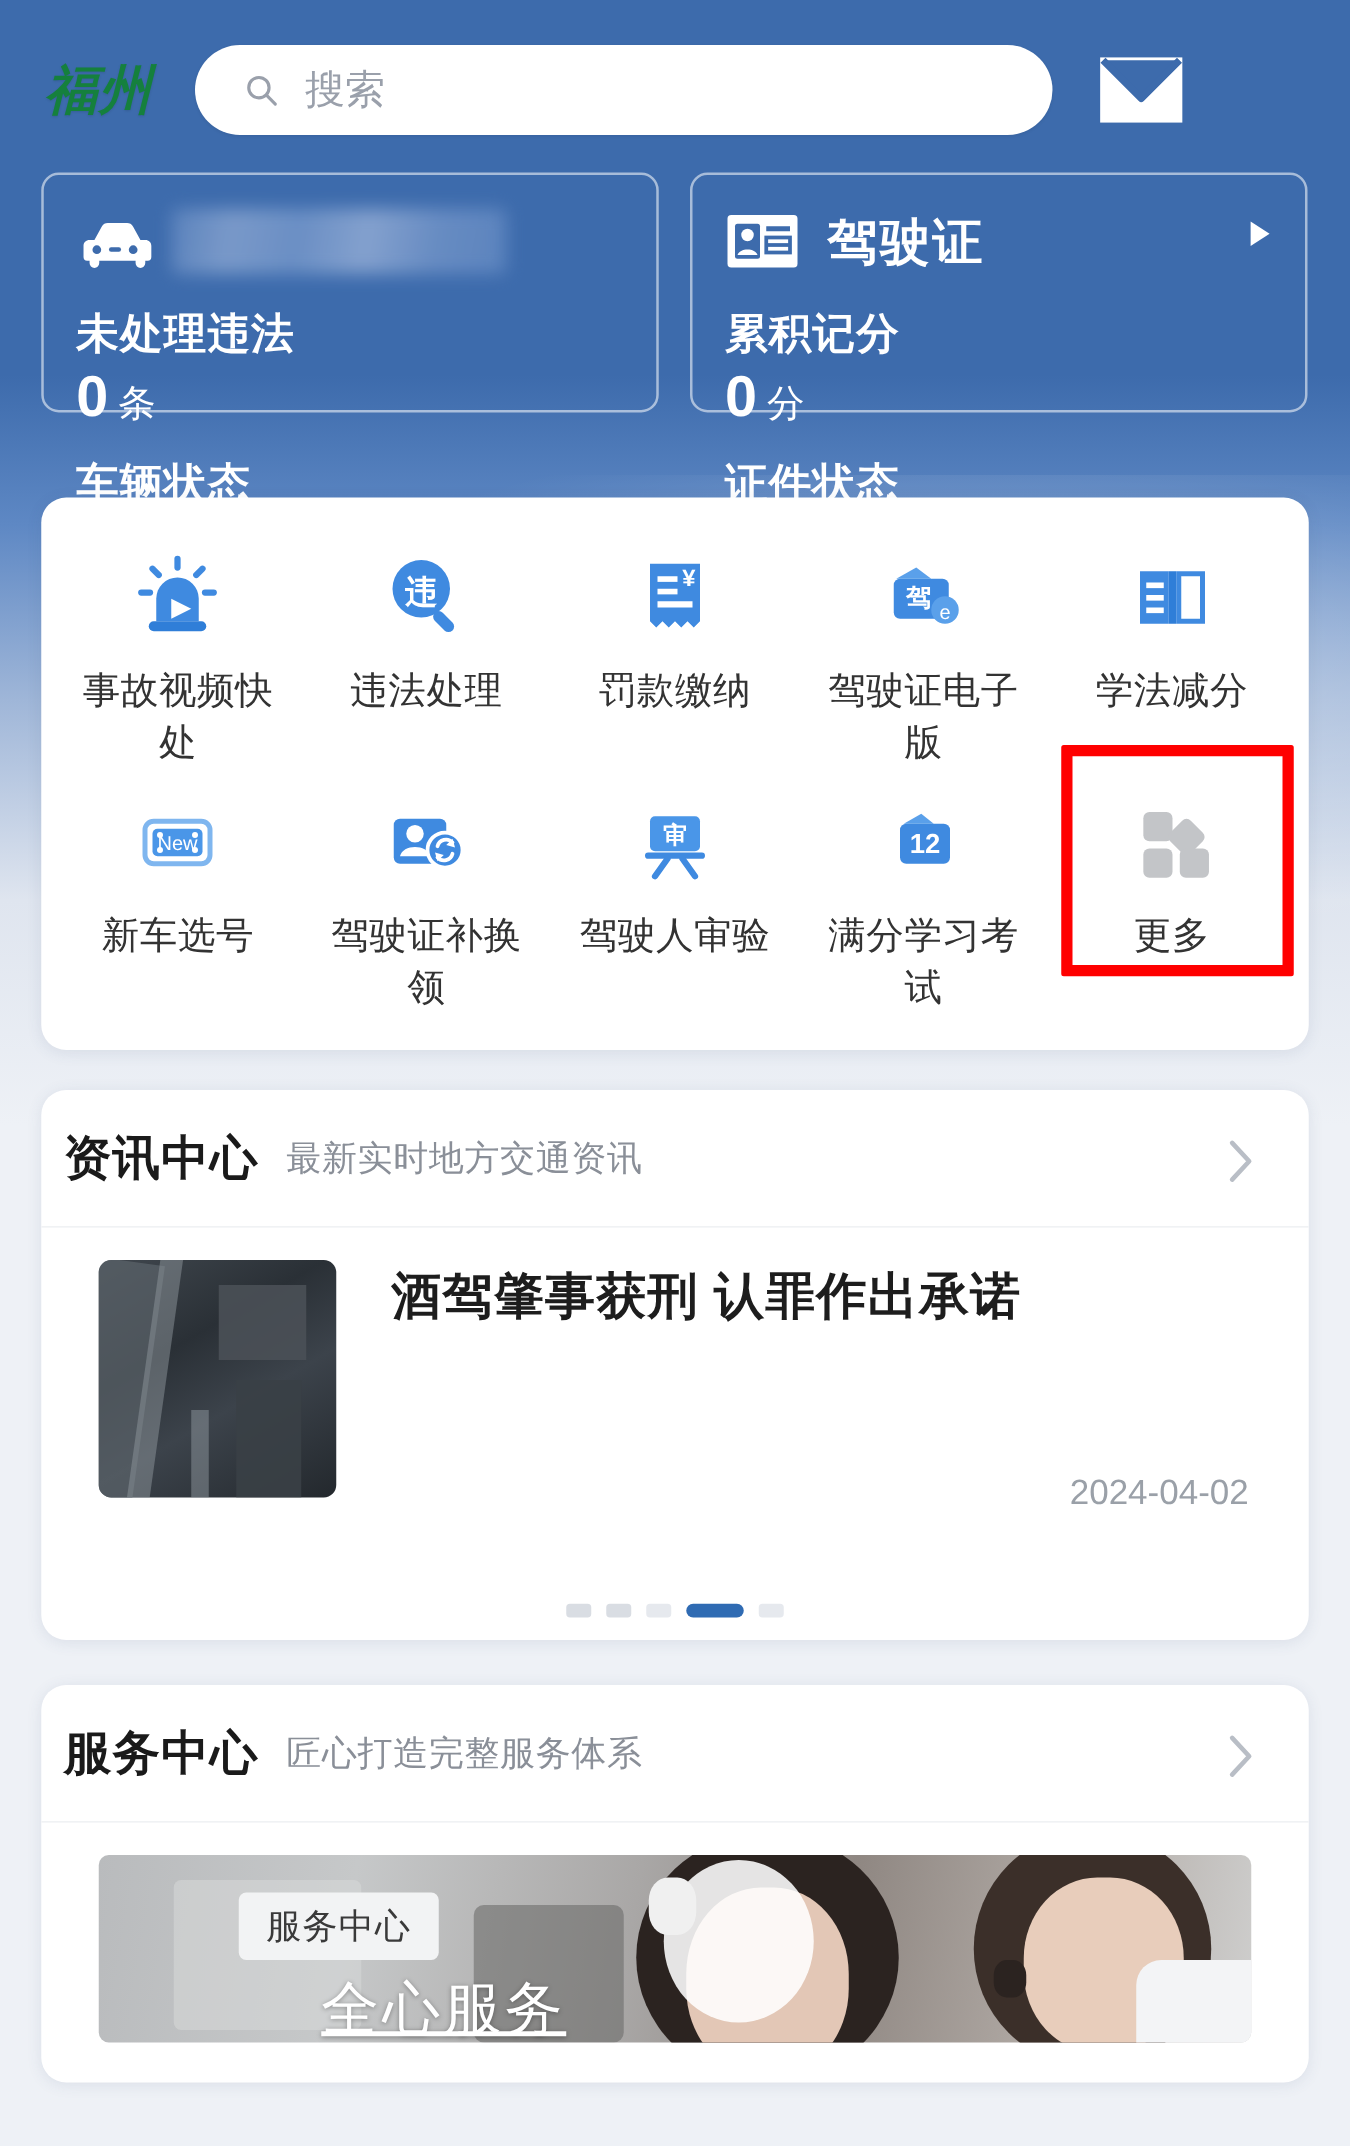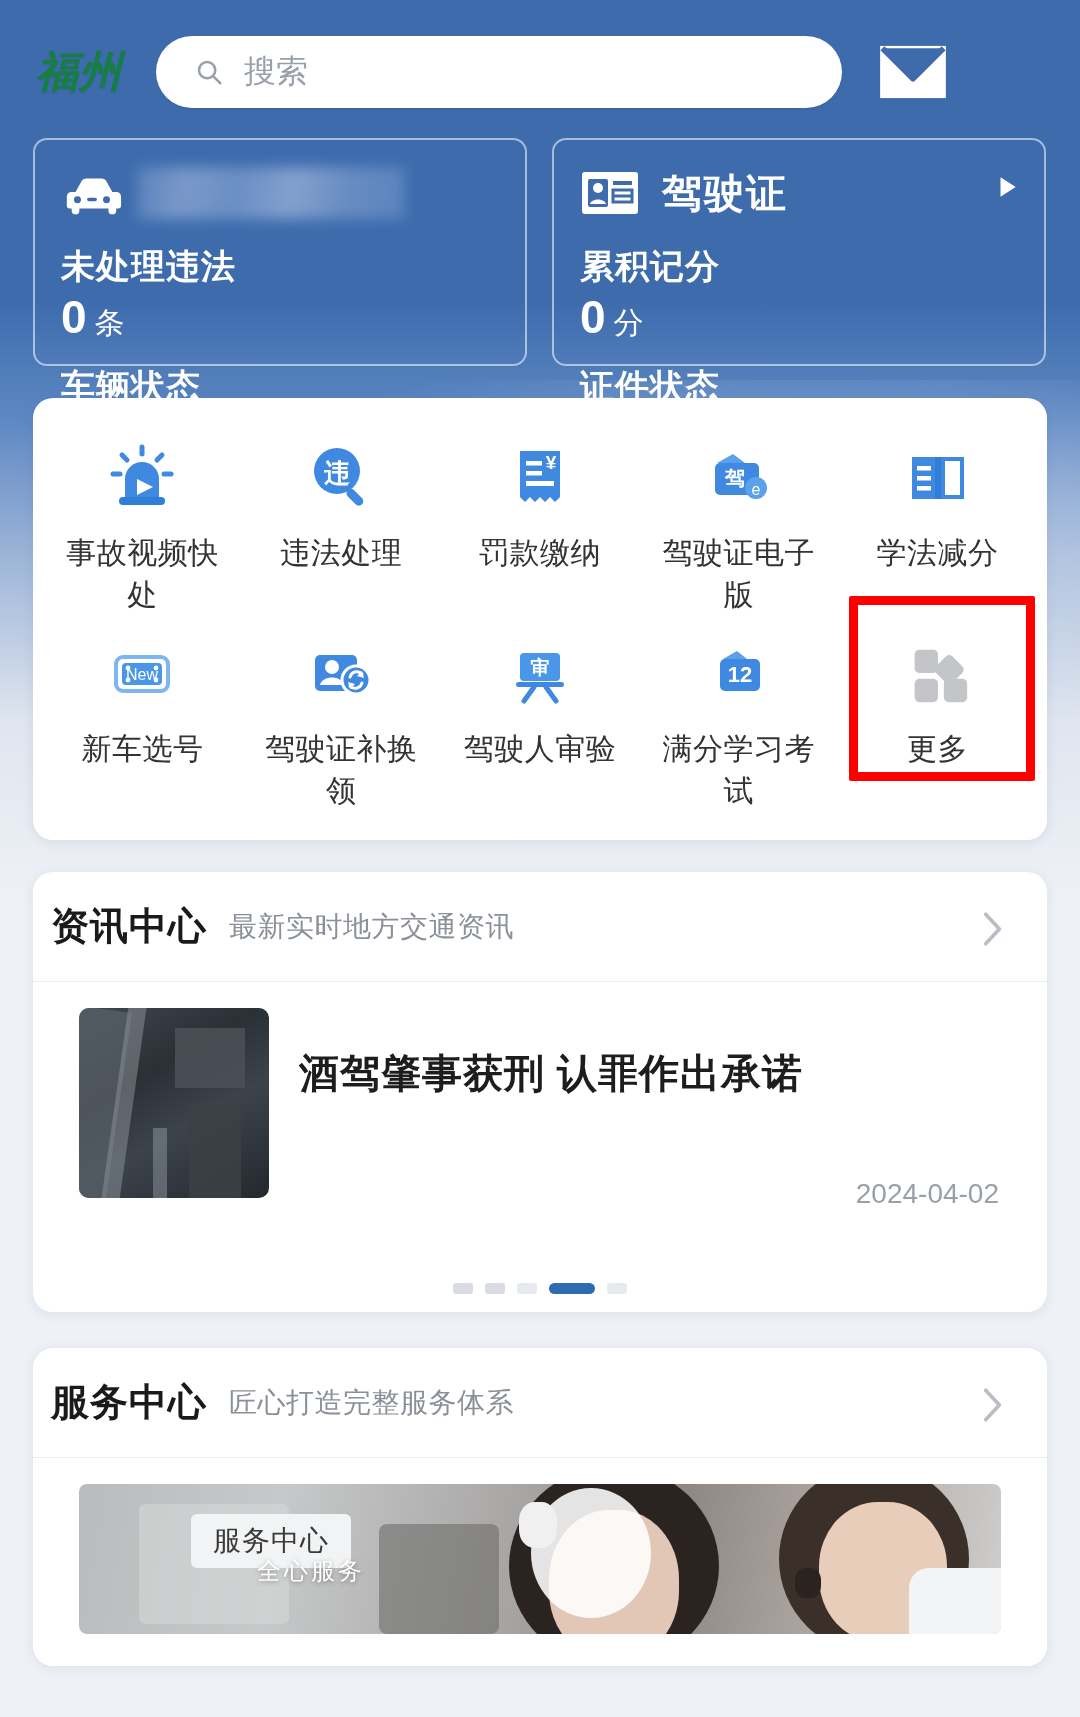--- a/index.html
+++ b/index.html
@@ -47,21 +47,21 @@
     margin-left:34px; width:74px; height:58px; flex:none;
     display:flex; align-items:center; justify-content:center;
   }
 
   
   .cards{
     position:absolute; left:33px; top:138px; width:1014px; height:228px;
     display:flex; gap:25px;
   }
   .card{
-    width:494px; height:228px;
+    width:494px; height:192px;
     border:2px solid rgba(255,255,255,.55);
     border-radius:14px;
     padding:22px 26px 0 26px;
     color:#fff;
     position:relative;
   }
   .card-top{ display:flex; align-items:center; height:62px; }
   .card-top .ico{ width:62px; flex:none; display:flex; align-items:center; }
   .plate-blur{
     margin-left:14px; width:268px; height:52px; border-radius:4px;
@@ -120,21 +120,21 @@
   .sect-arrow{ position:absolute; right:42px; top:36px; }
 
   
   .news-item{ display:flex; padding:26px 46px 0 46px; position:relative; height:250px; }
   .news-thumb{
     width:190px; height:190px; border-radius:10px; flex:none;
     background:linear-gradient(150deg,#40474e 0%,#2a3036 35%,#3c434b 60%,#23282d 100%);
     position:relative; overflow:hidden;
   }
   .rd{ position:absolute; background:#6d757d; opacity:.75; }
-  .news-body{ flex:1; padding-left:30px; position:relative;margin-top:36px; }
+  .news-body{ flex:1; padding-left:44px; position:relative; }
   .news-title{ font-size:40px; font-weight:700; color:#1d1d1d; line-height:58px; letter-spacing:1px; }
   .news-date{ position:absolute; right:2px; bottom:22px; font-size:28px; color:#9aa0a8; }
   .dots{
     position:absolute; left:0; right:0; bottom:18px;
     display:flex; justify-content:center; align-items:center; gap:12px;
   }
   .dot{ width:20px; height:11px; background:#d9dde3; border-radius:3px; }
   .dot.dot-dim{ background:#e6e9ee; }
   .dot.active{ width:46px; background:#2f6bb3; border-radius:6px; }
 
@@ -143,22 +143,22 @@
     margin:26px 46px 0 46px; height:150px; border-radius:8px;
     position:relative; overflow:hidden;
     background:linear-gradient(100deg,#b9bbbd 0%,#c6c8c9 22%,#a9a7a6 46%,#8f8782 64%,#b0a9a4 82%,#cfcfce 100%);
   }
   .svc-fig{ position:absolute; border-radius:50%; }
   .svc-badge{
     position:absolute; left:112px; top:30px; background:#f2f3f4;
     padding:8px 22px; border-radius:6px; font-size:28px; color:#3a3a3a; letter-spacing:1px;
   }
   .svc-caption{
-    position:absolute; left:178px; top:71px; font-size:24px; color:#ffffff;
-    font-weight:500; letter-spacing:3px; text-shadow:0 1px 4px rgba(0,0,0,.35);
+    position:absolute; left:178px; top:92px; font-size:46px; color:#ffffff;
+    font-weight:500; letter-spacing:3px; text-shadow:0 1px 4px rgba(0,0,0,.35);text-decoration:underline;
   }
 </style>
 </head>
 <body>
 
 <div class="wrap">
   <div class="page-bg"></div>
   <div class="bg-sheen"></div>
 
   <div class="header">

